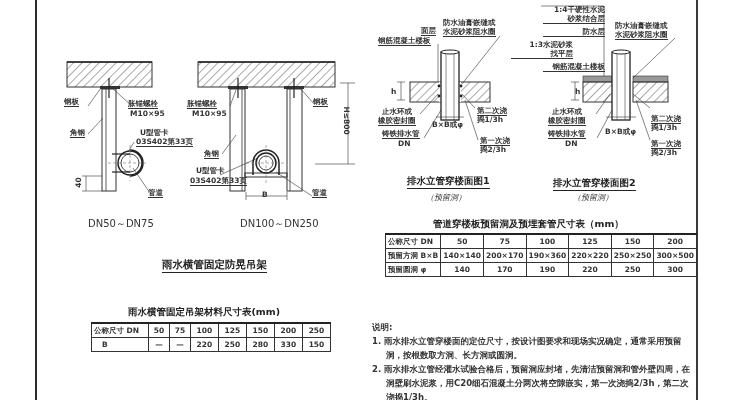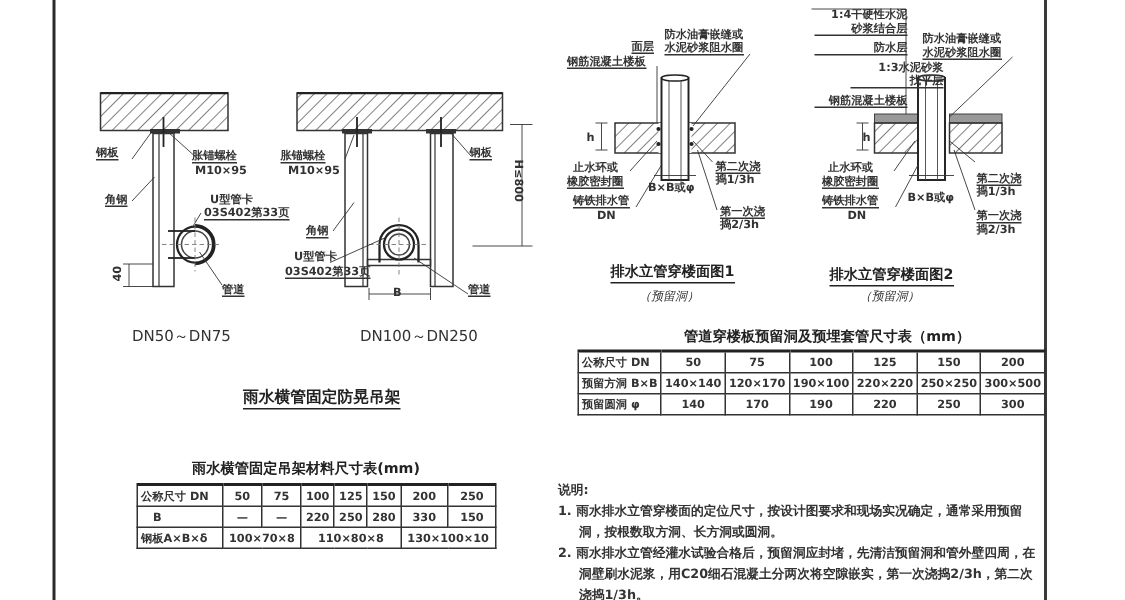--- a/index.html
+++ b/index.html
@@ -190,26 +190,20 @@
   <tr>
     <td style="padding-left:10px;">B</td>
     <td>—</td>
     <td>—</td>
     <td>220</td>
     <td>250</td>
     <td>280</td>
     <td>330</td>
     <td>150</td>
   </tr>
-  <tr>
-    <td>钢板A×B×δ</td>
-    <td colspan="2">100×70×8</td>
-    <td colspan="3">110×80×8</td>
-    <td colspan="2">130×100×10</td>
-  </tr>
 </tbody>
   </table>
 
 <div>
   <div class="lbl u" style="left:421px;top:26px;">面层</div>
   <div class="lbl u" style="left:378px;top:36px;">钢筋混凝土楼板</div>
   <div class="lbl" style="left:443px;top:18px;">防水油膏嵌缝或</div>
   <div class="lbl u" style="left:443px;top:27px;">水泥砂浆阻水圈</div>
   <div class="lbl" style="left:391px;top:87px;">h</div>
   <div class="lbl" style="left:382px;top:107px;">止水环或</div>
@@ -221,55 +215,55 @@
   <div class="lbl" style="left:477px;top:115px;">捣1/3h</div>
   <div class="lbl u" style="left:480px;top:136px;">第一次浇</div>
   <div class="lbl" style="left:480px;top:145px;">捣2/3h</div>
   <div class="title" style="left:407px;top:175px;font-size:9.5px;">排水立管穿楼面图1</div>
   <div class="sub" style="left:426px;top:192px;">（预留洞）</div>
 </div>
 
 <div>
   <div class="layer" style="left:543px;top:5px;width:62px;"><span>1:4干硬性水泥</span><br><span>砂浆结合层</span></div>
   <div class="layer" style="left:543px;top:27px;width:62px;">防水层</div>
-  <div class="layer" style="left:567px;top:40px;width:62px;"><span>1:3水泥砂浆</span><br><span>找平层</span></div>
+  <div class="layer" style="left:511px;top:40px;width:62px;"><span>1:3水泥砂浆</span><br><span>找平层</span></div>
   <div class="layer" style="left:543px;top:62px;width:62px;">钢筋混凝土楼板</div>
   <div class="lbl" style="left:615px;top:21px;">防水油膏嵌缝或</div>
   <div class="lbl u" style="left:615px;top:30px;">水泥砂浆阻水圈</div>
   <div class="lbl" style="left:575px;top:87px;">h</div>
   <div class="lbl" style="left:552px;top:107px;">止水环或</div>
   <div class="lbl u" style="left:548px;top:116px;">橡胶密封圈</div>
   <div class="lbl u" style="left:548px;top:129px;">铸铁排水管</div>
   <div class="lbl" style="left:565px;top:139px;">DN</div>
   <div class="lbl" style="left:605px;top:127px;">B×B或φ</div>
   <div class="lbl u" style="left:651px;top:114px;">第二次浇</div>
   <div class="lbl" style="left:651px;top:123px;">捣1/3h</div>
   <div class="lbl u" style="left:651px;top:139px;">第一次浇</div>
   <div class="lbl" style="left:651px;top:148px;">捣2/3h</div>
   <div class="title" style="left:553px;top:177px;font-size:9.5px;">排水立管穿楼面图2</div>
   <div class="sub" style="left:573px;top:192px;">（预留洞）</div>
 </div>
 
-<div class="ttitle" style="left:456px;top:218px;">管道穿楼板预留洞及预埋套管尺寸表（mm）</div>
+<div class="ttitle" style="left:433px;top:218px;">管道穿楼板预留洞及预埋套管尺寸表（mm）</div>
 <table class="t" style="left:385px;top:233px;width:276px;">
   <tbody>
       <tr>
     <td>公称尺寸 DN</td>
     <td>50</td>
     <td>75</td>
     <td>100</td>
     <td>125</td>
     <td>150</td>
     <td>200</td>
   </tr>
   <tr>
     <td>预留方洞 B×B</td>
     <td>140×140</td>
-    <td>120×170</td>
-    <td>190×100</td>
+    <td>200×170</td>
+    <td>190×360</td>
     <td>220×220</td>
     <td>250×250</td>
     <td>300×500</td>
   </tr>
   <tr>
     <td>预留圆洞 φ</td>
     <td>140</td>
     <td>170</td>
     <td>190</td>
     <td>220</td>

